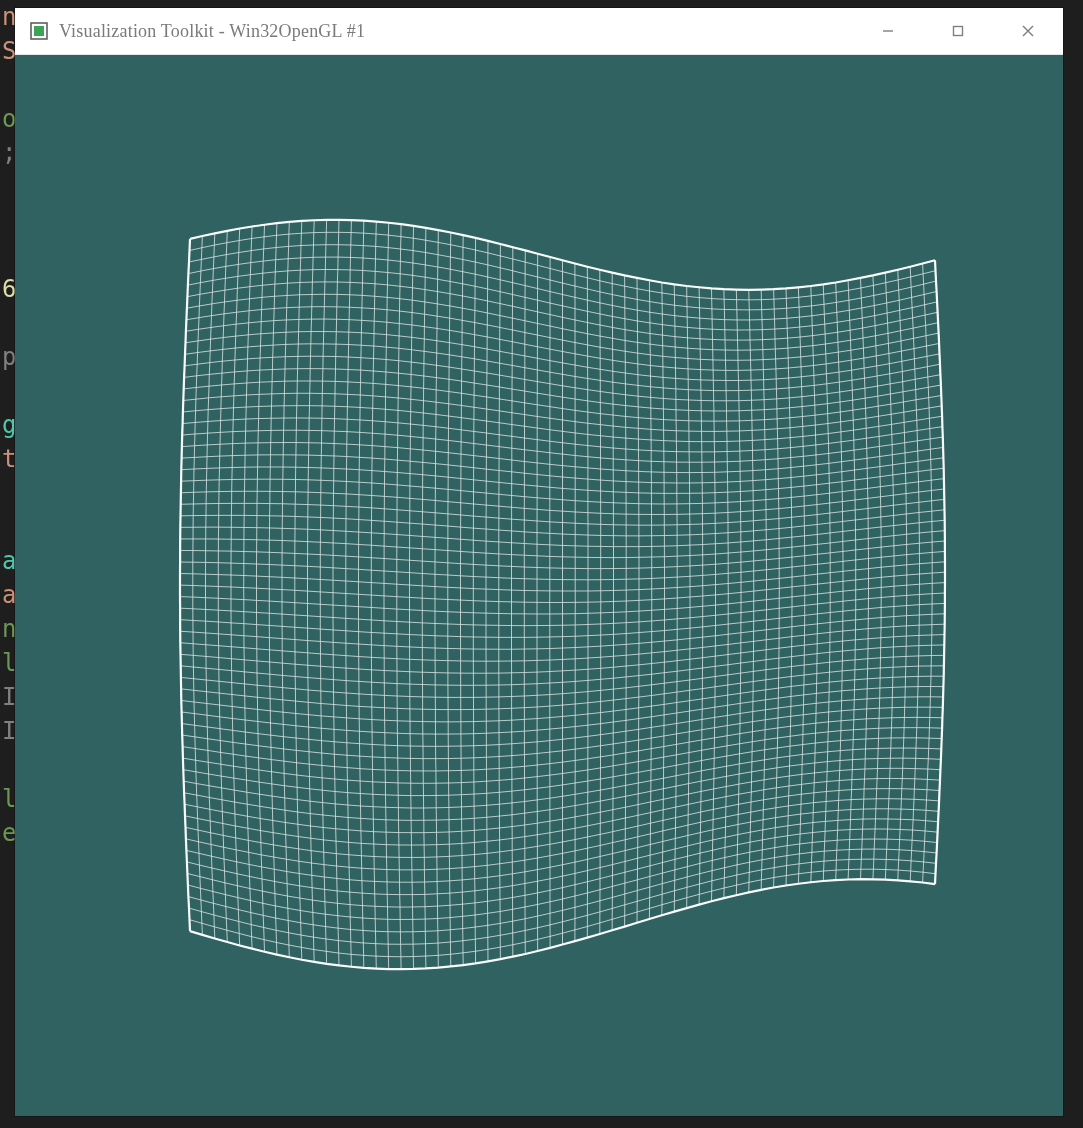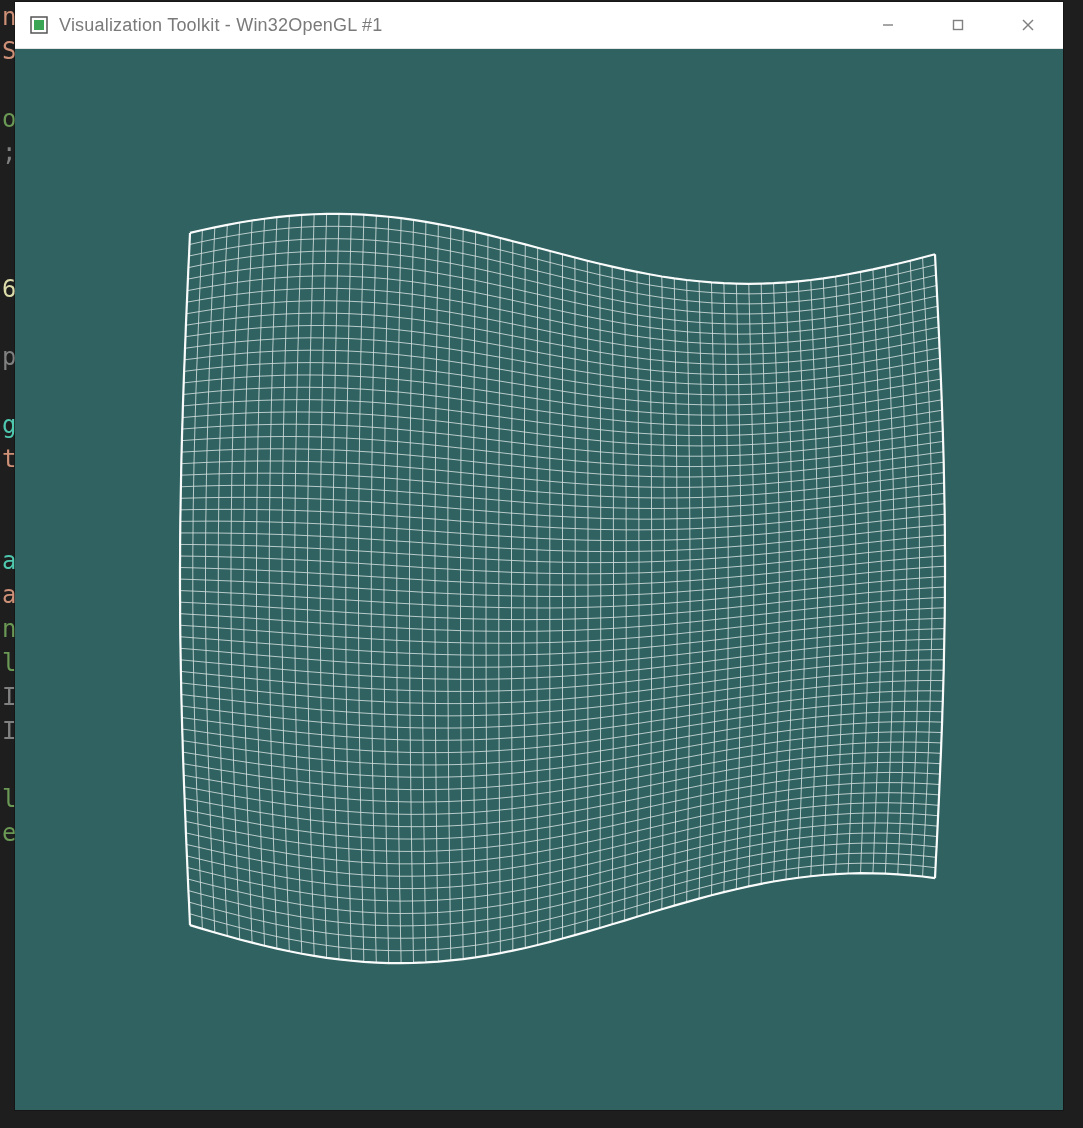--- a/index.html
+++ b/index.html
@@ -32,27 +32,28 @@
   .code-gutter span { display:block; height:34px; text-align:left; padding-left:2px;}
   .cg-orange { color:#ce9178; }
   .cg-teal   { color:#4ec9b0; }
   .cg-green  { color:#6a9955; }
   .cg-yellow { color:#dcdcaa; }
   .cg-gray   { color:#808080; }
 
   .window {
     position: absolute;
     left: 15px;
-    top: 2px;
+    top: 8px;
     width: 1048px;
     height: 1108px;
     background: #ffffff;
     box-shadow: 0 0 0 1px rgba(0,0,0,0.25);
     display: flex;
     flex-direction: column;
+    font-family: Liberation Serif, serif;
   }
 
   .titlebar {
     height: 46px;
     background: #ffffff;
     display: flex;
     align-items: center;
     border-bottom: 1px solid #e5e5e5;
     flex: 0 0 46px;
   }

